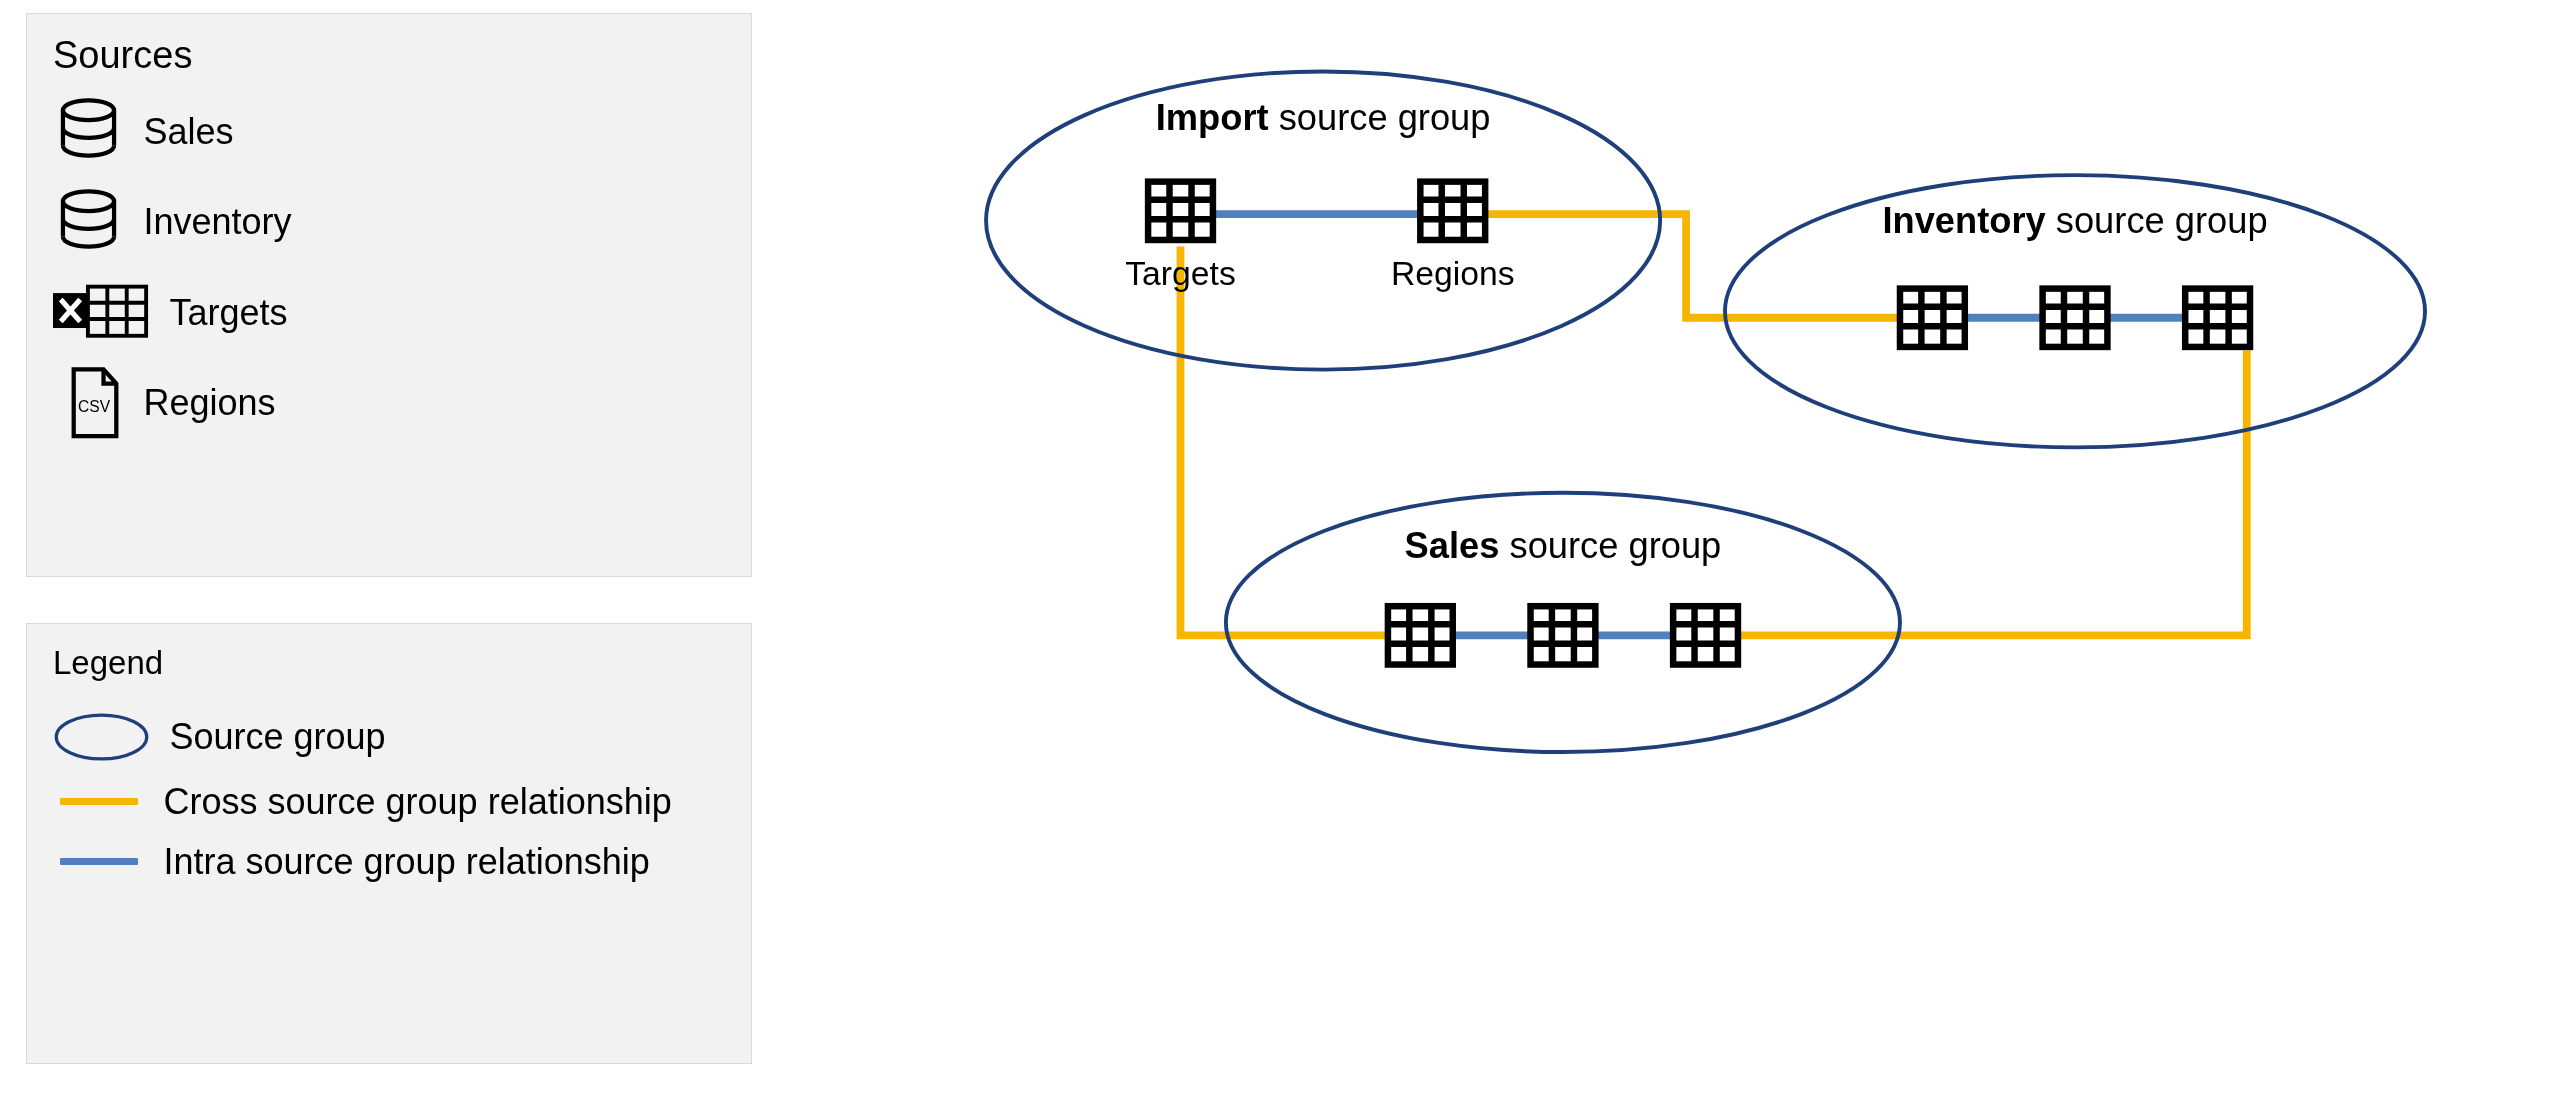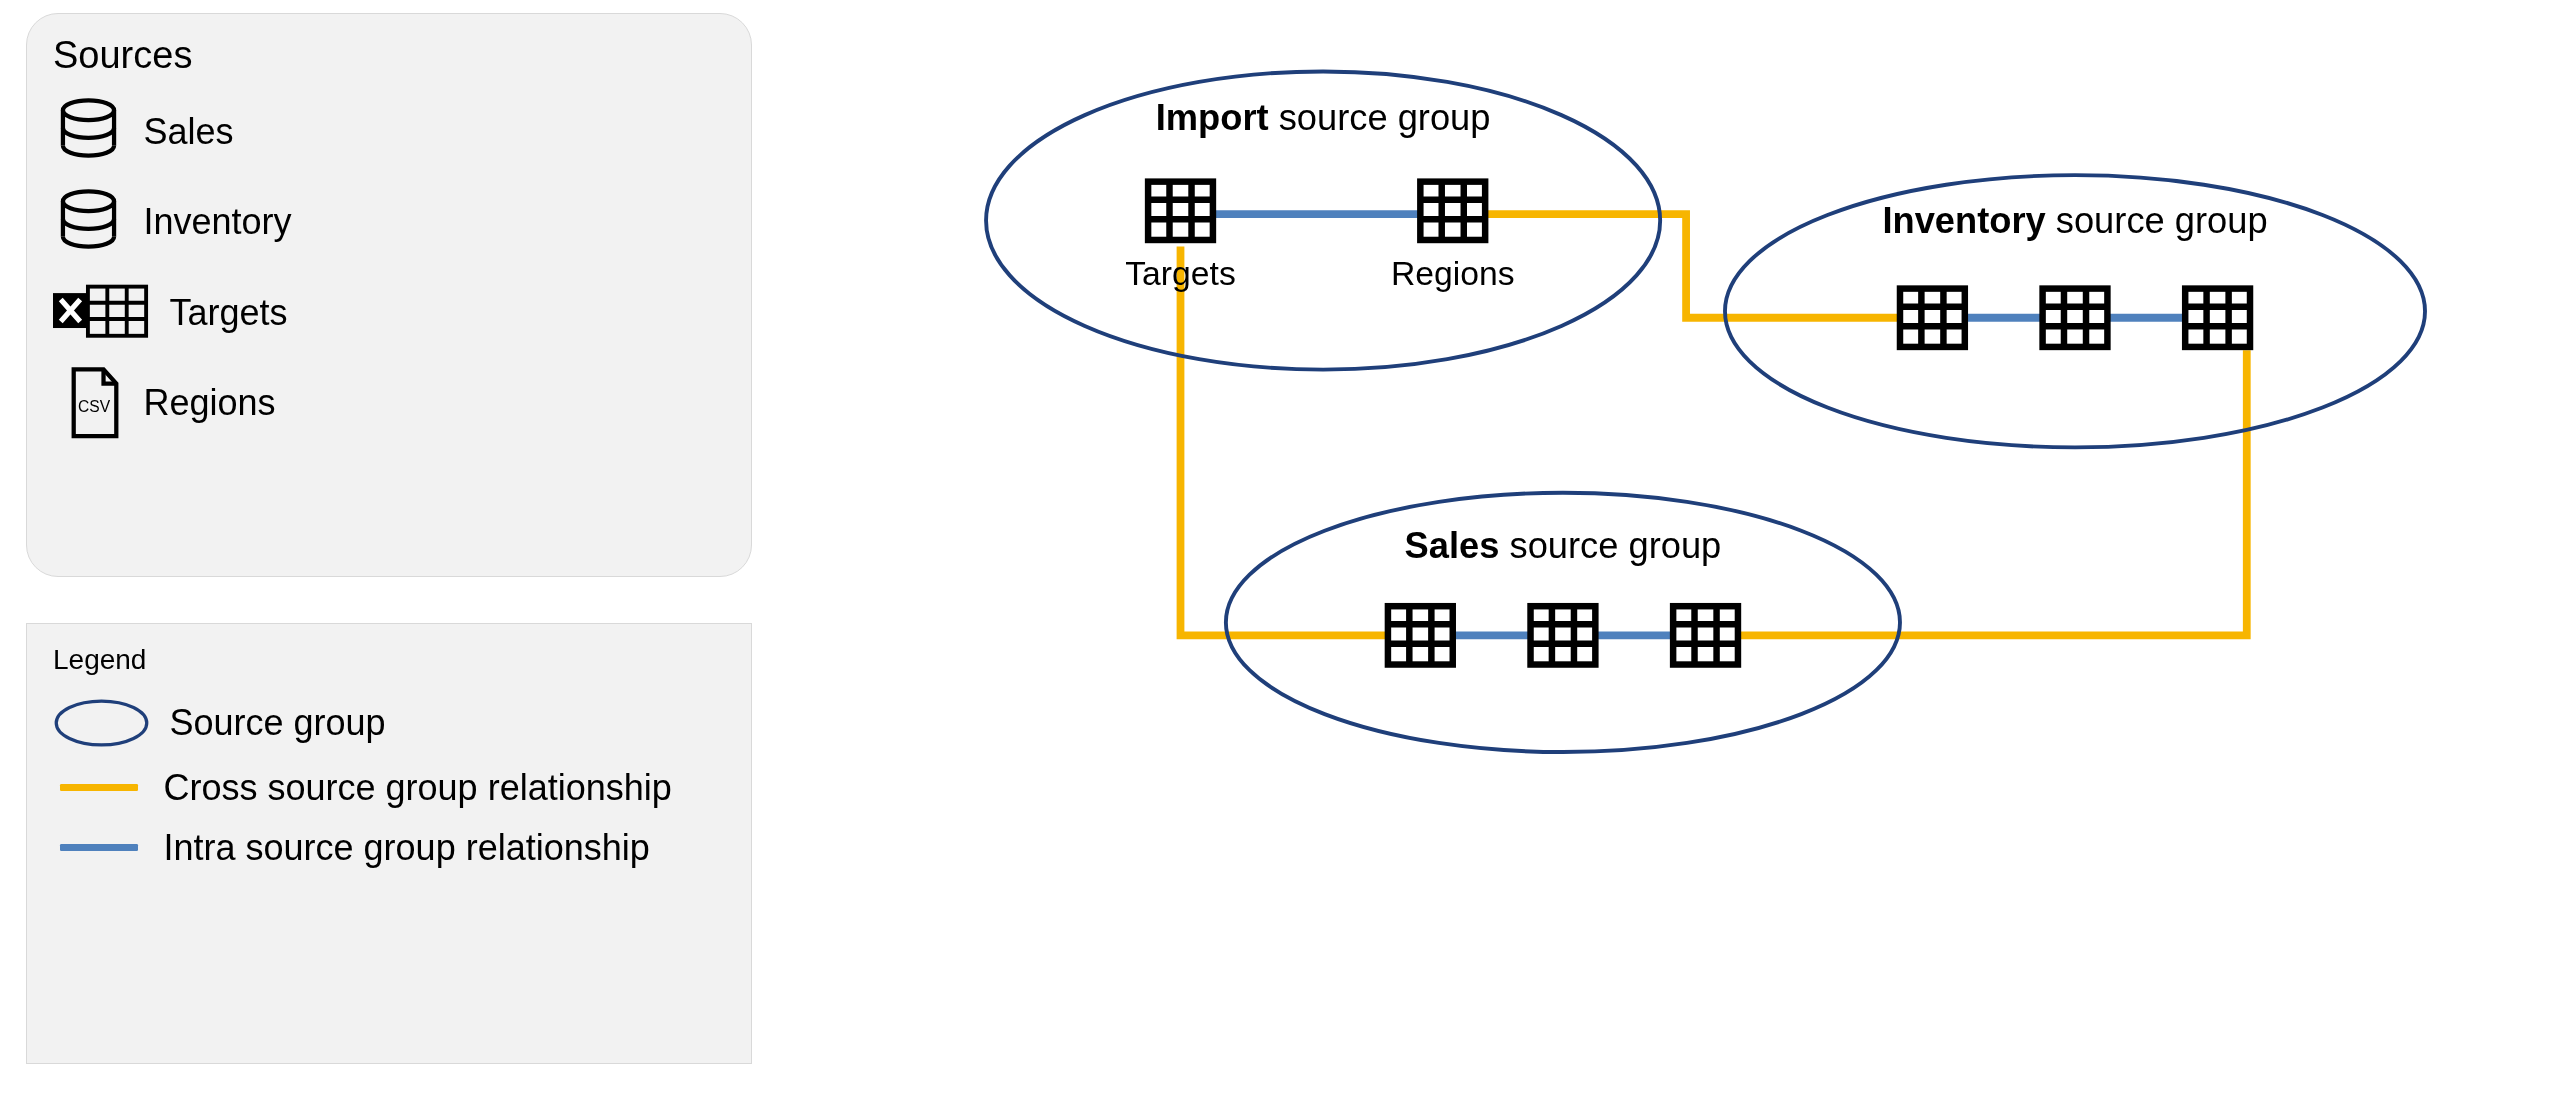--- a/index.html
+++ b/index.html
@@ -31,37 +31,37 @@
   .src-label, .legend-label {
     font-size: 36px;
   }
   .legend-row {
     display: flex;
     align-items: center;
     gap: 19.5px;
     margin: 18px 0;
   }
   .legend-title {
-    font-size: 28px;
-    margin-bottom: 21px;
+    font-size: 33px;
+    margin-bottom: 29px;
   }
   .line-sample {
     width: 78px;
     height: 6.5px;
     border-radius: 1.3px;
   }
   .intra { background: #4f81bd; }
   .cross { background: #f7b500; }
   svg { display: block; overflow: visible; }
   .bold { font-weight: 700; }
 </style>
 </head>
 <body>
 
-<div class="panel" style="left:26px; top:13px; width:726px; height:564px;border-radius:32px;">
+<div class="panel" style="left:26px; top:13px; width:726px; height:564px;">
   <div class="panel-title">Sources</div>
 
   <div class="src-row">
     <span>
       <svg width="71" height="71" viewBox="0 0 100 100">
         <ellipse cx="50" cy="20" rx="36" ry="14" fill="none" stroke="#000" stroke-width="6"></ellipse>
         <path d="M14 20 V70" fill="none" stroke="#000" stroke-width="6"></path>
         <path d="M86 20 V70" fill="none" stroke="#000" stroke-width="6"></path>
         <path d="M14 45 A36 14 0 0 0 86 45" fill="none" stroke="#000" stroke-width="6"></path>
         <path d="M14 70 A36 14 0 0 0 86 70" fill="none" stroke="#000" stroke-width="6"></path>

